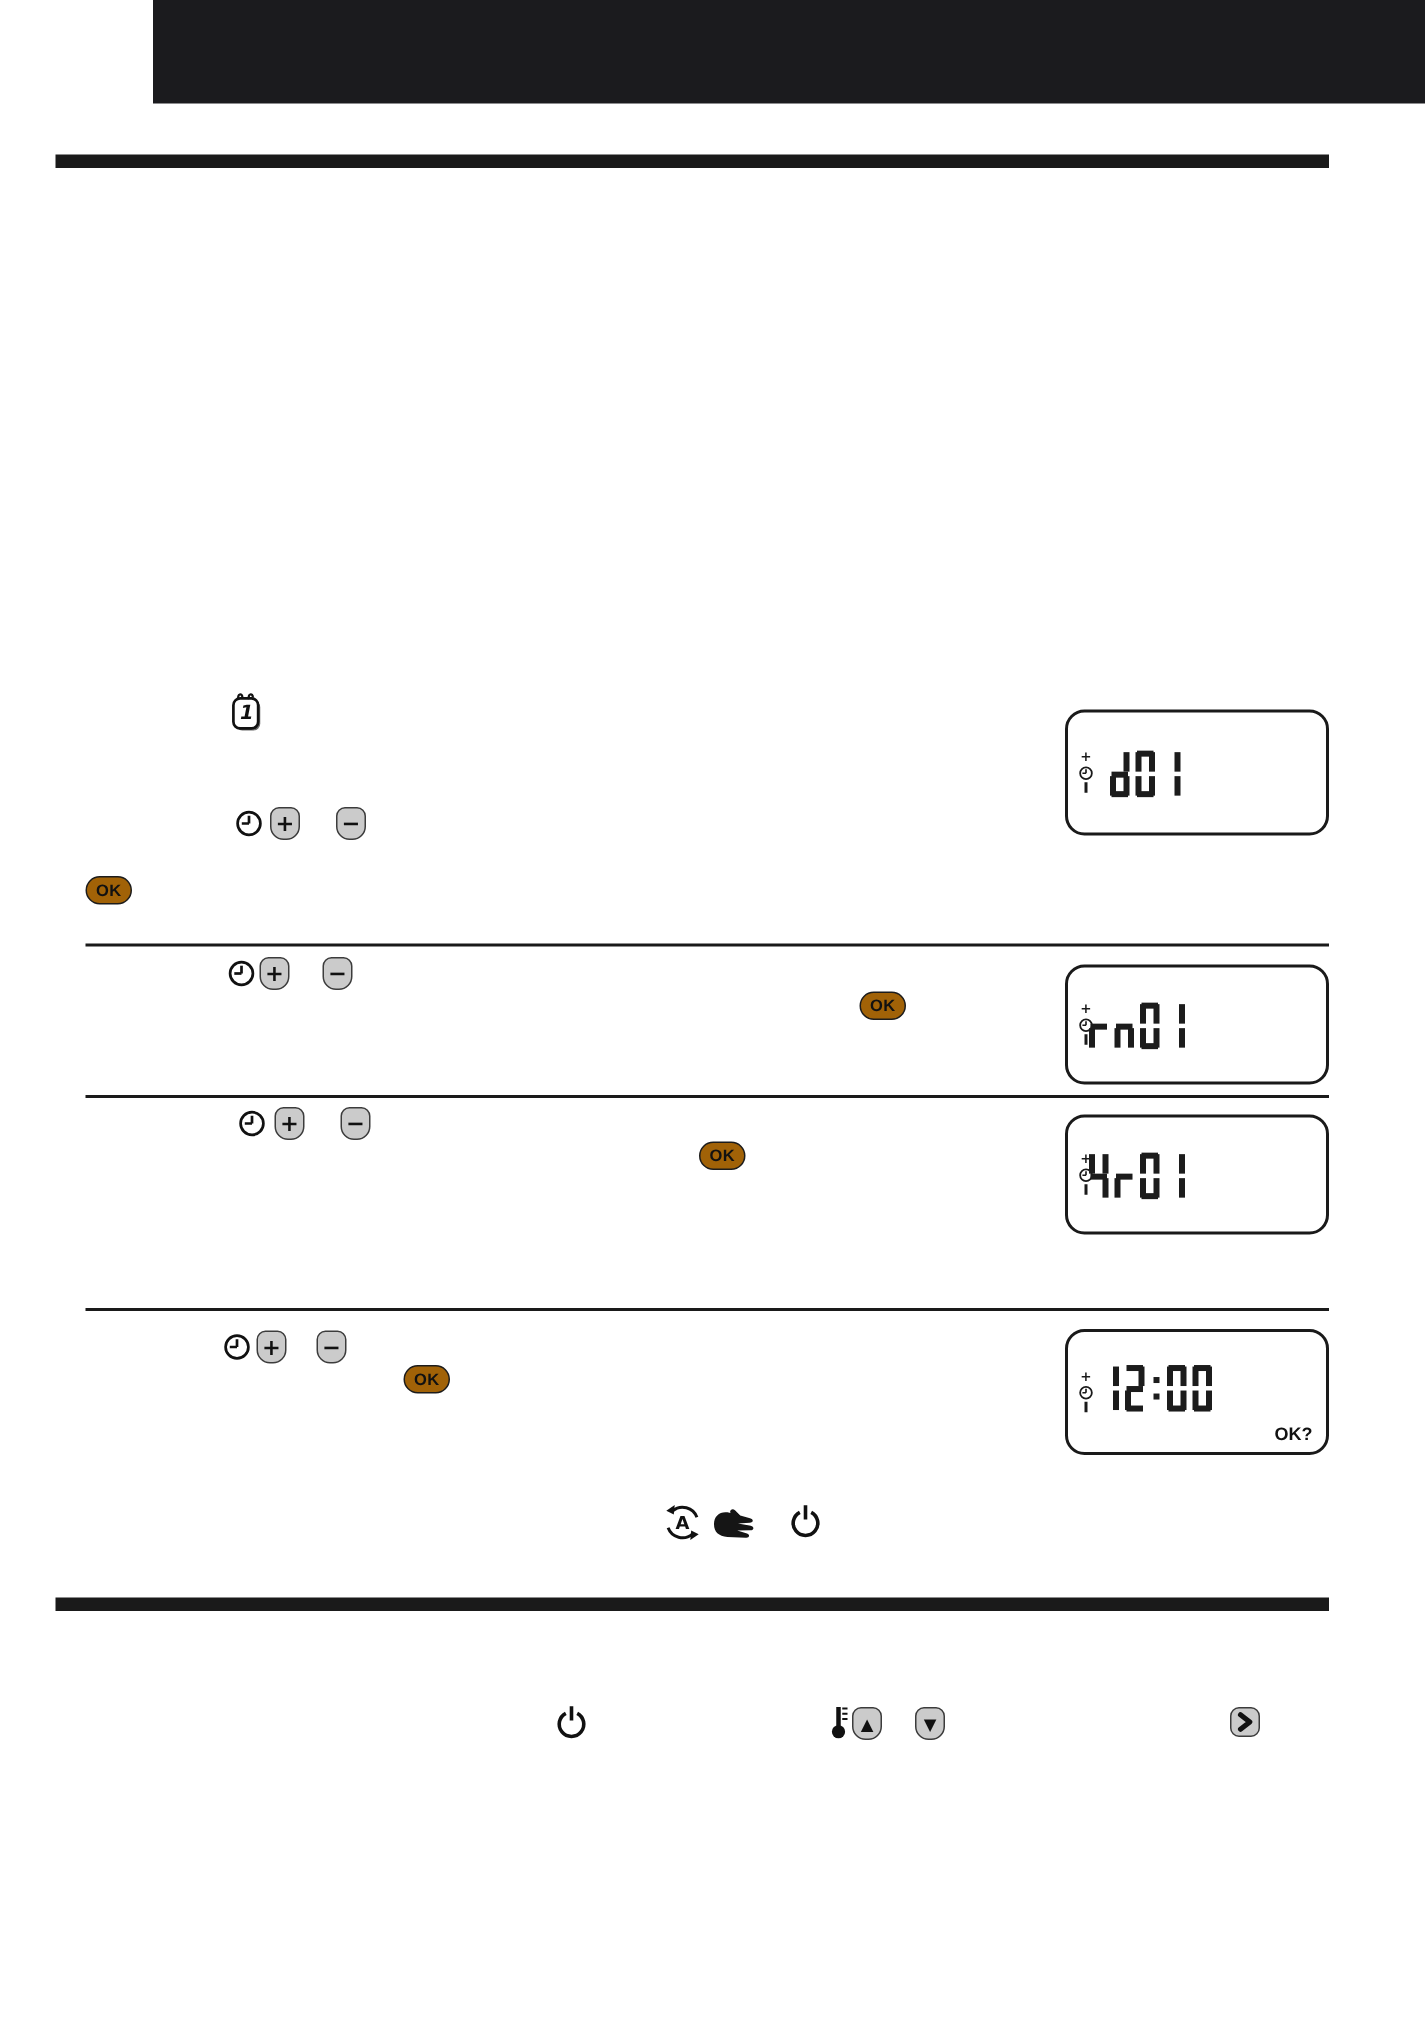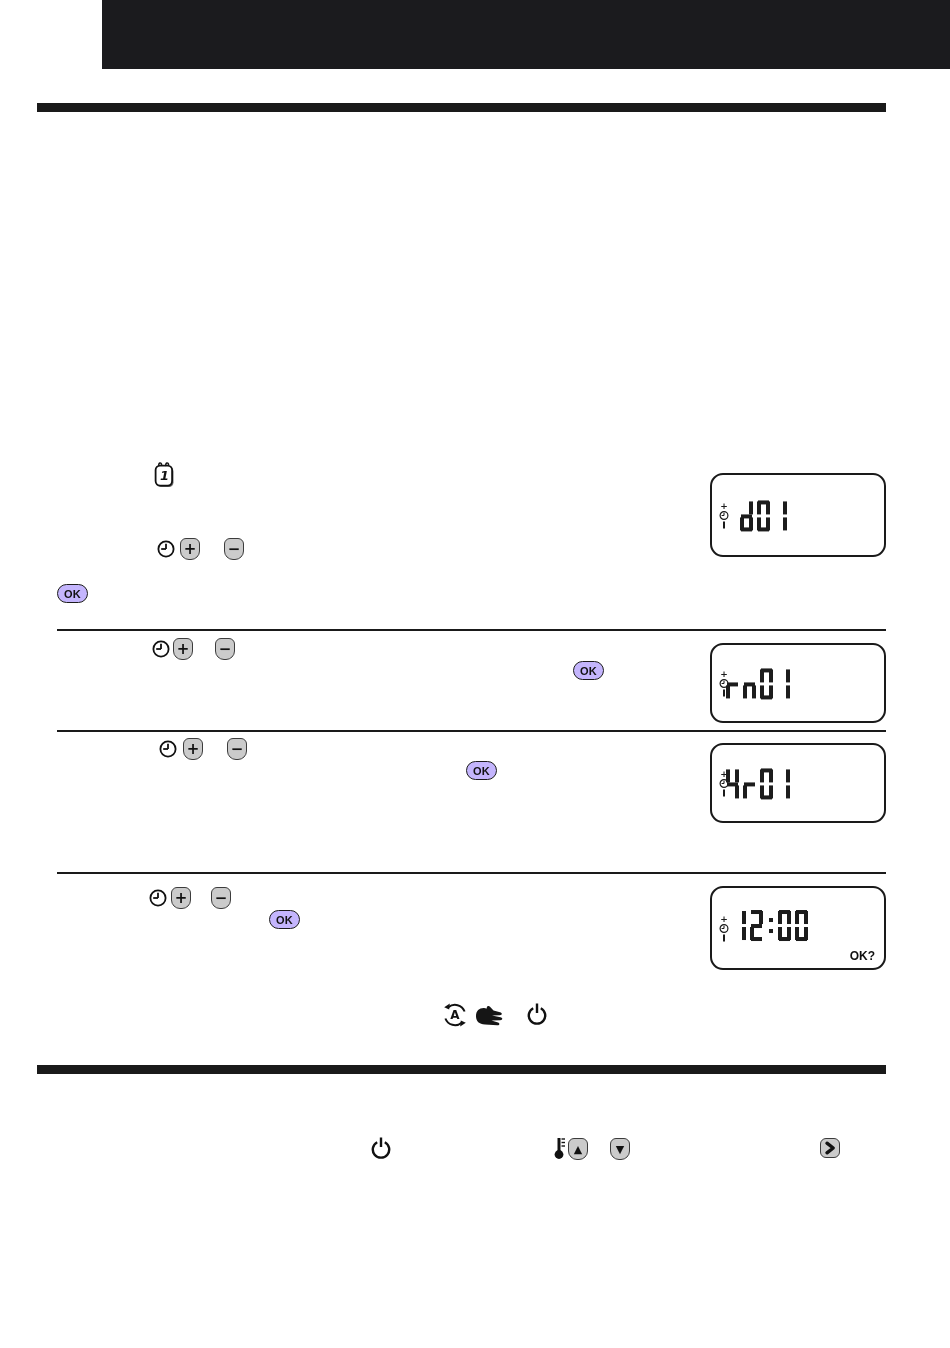--- a/index.html
+++ b/index.html
@@ -7,21 +7,21 @@
         font-family:"Liberation Sans",sans-serif;color:#1a1a1a;}
   .abs{position:absolute;}
   
   .header-bar{left:102px;top:0;width:848px;height:69px;background:#1b1b1e;}
   .rule-thick{left:37px;width:849px;height:9px;background:#1a1a1a;}
   .rule-thin{left:57px;width:829px;height:2px;background:#1a1a1a;}
   
   .btn-sq{width:20px;height:22px;background:#cbcbcb;border:1.6px solid #3c3c3c;
           border-radius:6px 6px 9px 9px;display:flex;align-items:center;justify-content:center;
           font:700 15px "DejaVu Sans",sans-serif;color:#111;box-sizing:border-box;line-height:1;}
-  .ok-pill{width:31px;height:19px;background:#c4b5fd;border:1.6px solid #1c1c1c;border-radius:10px;
+  .ok-pill{width:31px;height:19px;background:#a16207;border:1.6px solid #1c1c1c;border-radius:10px;
            display:flex;align-items:center;justify-content:center;
            font:700 11px "Liberation Sans",sans-serif;color:#111;box-sizing:border-box;letter-spacing:.2px;}
   
   .display{background:#fff;border:2.6px solid #1a1a1a;border-radius:13px;box-sizing:border-box;}
   .lcd-ind{position:absolute;left:7px;top:50%;transform:translateY(-50%);
            display:flex;flex-direction:column;align-items:center;gap:1px;color:#1a1a1a;}
   .lcd-ind .plus{font:700 9px "DejaVu Sans",sans-serif;line-height:8px;}
   .lcd-ind .bar{width:2px;height:7px;background:#1a1a1a;}
   .lcd-value{position:absolute;top:50%;transform:translateY(-47%);display:flex;align-items:center;height:31px;}
   .seg-cell{position:relative;display:inline-block;width:13px;height:31px;margin-right:4px;}

